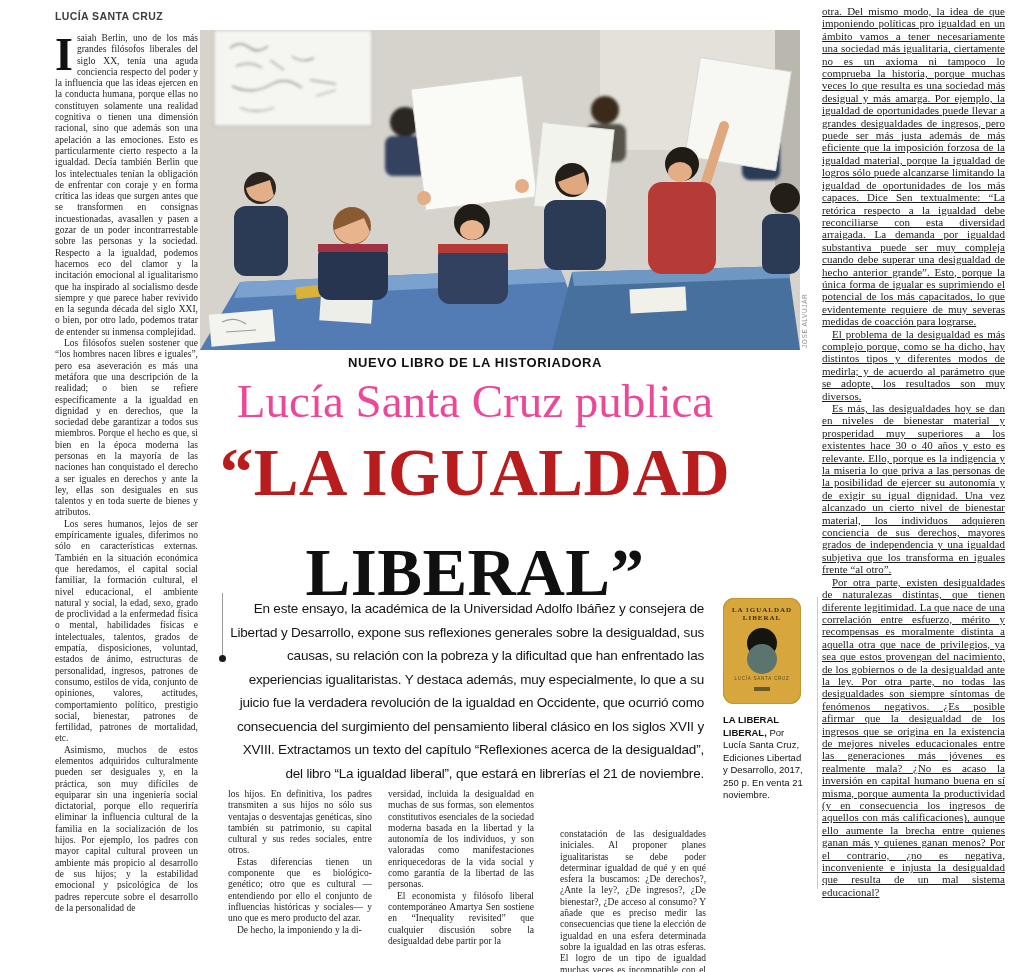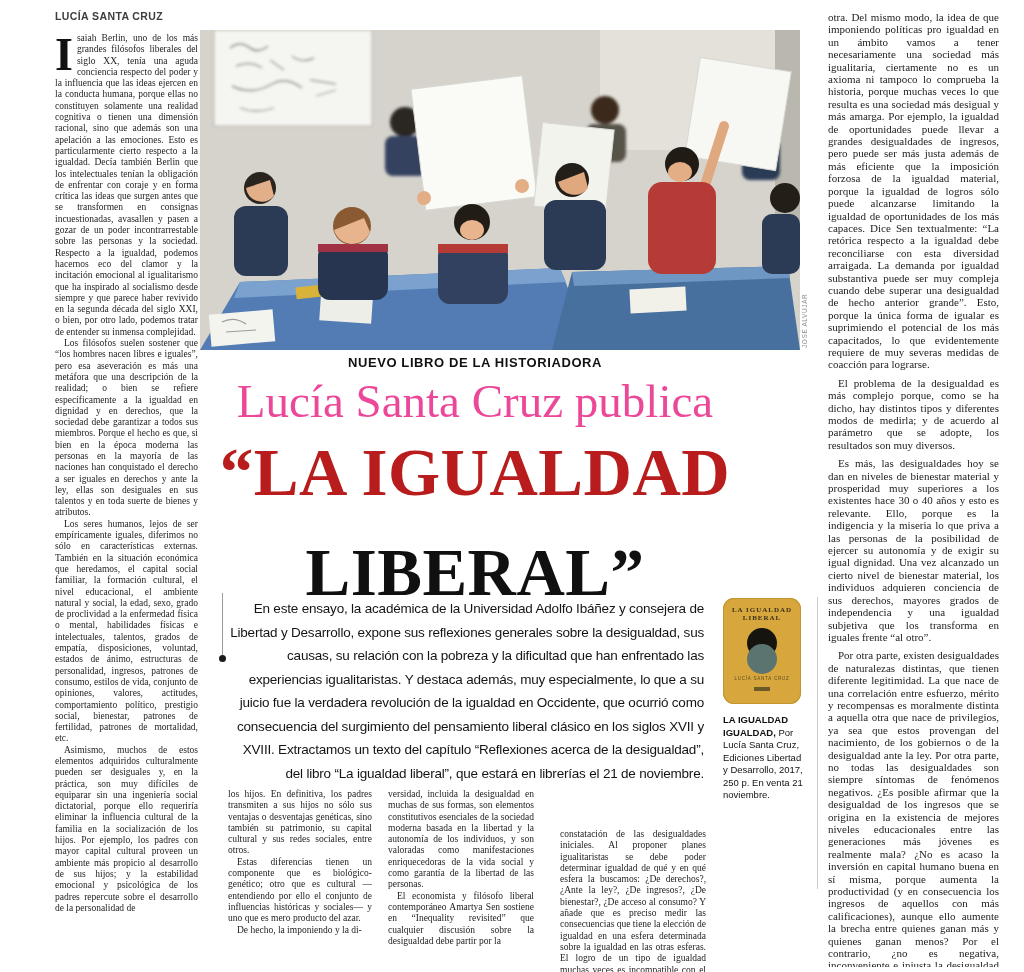--- a/index.html
+++ b/index.html
@@ -63,21 +63,21 @@
   .book-caption{left:723px;top:714px;width:84px;font-family:"Liberation Sans",sans-serif;
                 font-size:9.5px;line-height:12.5px;color:#111;}
   .book-caption .bold{font-weight:bold;}
 
   
   .v-rule{left:817px;top:597px;width:1px;height:292px;background:#cccccc;}
 
   
   .col-right{left:822px;top:5px;width:183px;height:962px;overflow:hidden;
              font-size:11px;line-height:12.4px;text-align:justify;hyphens:auto;-webkit-hyphens:auto;}
-  .col-right p{margin:6px;text-indent:10px;}
+  .col-right p{margin:0;text-indent:10px;text-decoration:underline;}
   .col-right p.noindent{text-indent:0;}
 </style>
 </head>
 <body>
 
 <div class="page">
 
   <div class="abs eyebrow">LUCÍA SANTA CRUZ</div>
 
   <div class="abs bodycol col-left">
@@ -201,21 +201,21 @@
   <div class="abs book-cover">
     <div class="bc-title">LA IGUALDAD LIBERAL</div>
     <div class="bc-circles">
       <div class="bc-c1"></div>
       <div class="bc-c2"></div>
     </div>
     <div class="bc-author">LUCÍA SANTA CRUZ</div>
     <div class="bc-logo"></div>
   </div>
   <div class="abs book-caption">
-    <span class="bold">LA IGUALDAD IGUALDAD,</span>
+    <span class="bold">LA LIBERAL LIBERAL,</span>
     <span>Por Lucía Santa Cruz, Ediciones Libertad y Desarrollo, 2017, 250 p. En venta 21 noviembre.</span>
   </div>
 
   <div class="abs v-rule"></div>
 
   <div class="abs bodycol col-right">
     <p class="noindent">otra. Del mismo modo, la idea de que imponiendo políticas pro igualdad en un ámbito vamos a tener necesariamente una sociedad más igualitaria, ciertamente no es un axioma ni tampoco lo comprueba la historia, porque muchas veces lo que resulta es una sociedad más desigual y más amarga. Por ejemplo, la igualdad de oportunidades puede llevar a grandes desigualdades de ingresos, pero puede ser más justa además de más eficiente que la imposición forzosa de la igualdad material, porque la igualdad de logros sólo puede alcanzarse limitando la igualdad de oportunidades de los más capaces. Dice Sen textualmente: “La retórica respecto a la igualdad debe reconciliarse con esta diversidad arraigada. La demanda por igualdad substantiva puede ser muy compleja cuando debe superar una desigualdad de hecho anterior grande”. Esto, porque la única forma de igualar es suprimiendo el potencial de los más capacitados, lo que evidentemente requiere de muy severas medidas de coacción para lograrse.</p>
     <p>El problema de la desigualdad es más complejo porque, como se ha dicho, hay distintos tipos y diferentes modos de medirla; y de acuerdo al parámetro que se adopte, los resultados son muy diversos.</p>
     <p>Es más, las desigualdades hoy se dan en niveles de bienestar material y prosperidad muy superiores a los existentes hace 30 o 40 años y esto es relevante. Ello, porque es la indigencia y la miseria lo que priva a las personas de la posibilidad de ejercer su autonomía y de exigir su igual dignidad. Una vez alcanzado un cierto nivel de bienestar material, los individuos adquieren conciencia de sus derechos, mayores grados de independencia y una igualdad subjetiva que los transforma en iguales frente “al otro”.</p>
     <p>Por otra parte, existen desigualdades de naturalezas distintas, que tienen diferente legitimidad. La que nace de una correlación entre esfuerzo, mérito y recompensas es moralmente distinta a aquella otra que nace de privilegios, ya sea que estos provengan del nacimiento, de los gobiernos o de la desigualdad ante la ley. Por otra parte, no todas las desigualdades son siempre síntomas de fenómenos negativos. ¿Es posible afirmar que la desigualdad de los ingresos que se origina en la existencia de mejores niveles educacionales entre las generaciones más jóvenes es realmente mala? ¿No es acaso la inversión en capital humano buena en sí misma, porque aumenta la productividad (y en consecuencia los ingresos de aquellos con más calificaciones), aunque ello aumente la brecha entre quienes ganan más y quienes ganan menos? Por el contrario, ¿no es negativa, inconveniente e injusta la desigualdad que resulta de un mal sistema educacional?</p>

